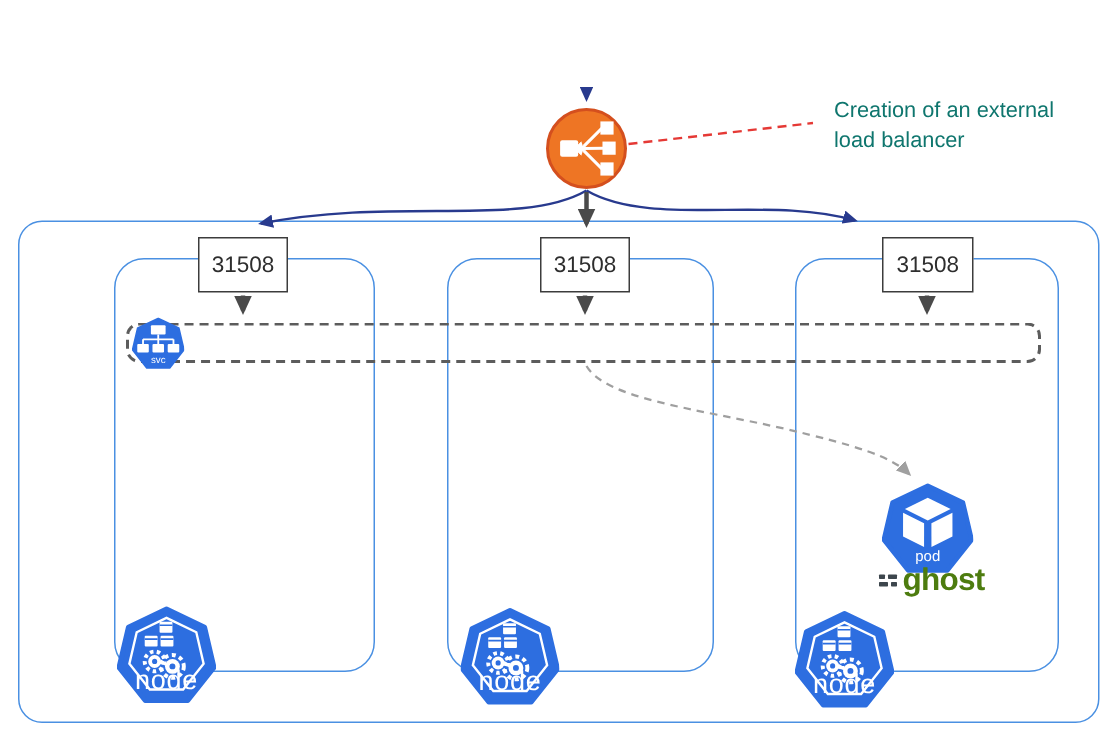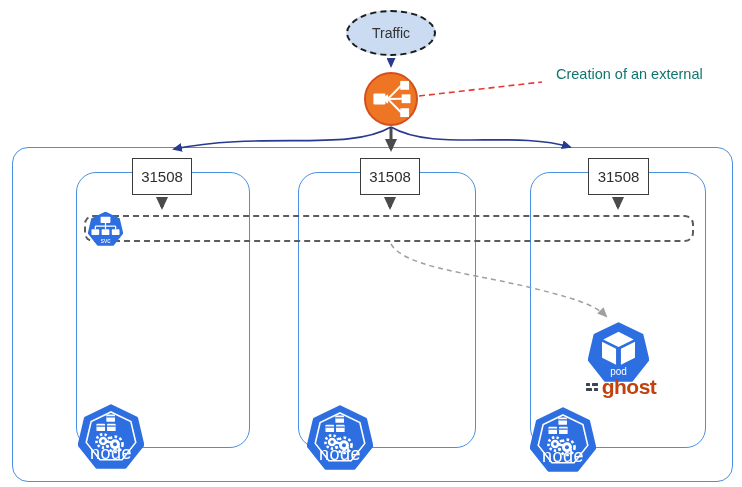--- a/index.html
+++ b/index.html
@@ -64,21 +64,21 @@
   
   .ghost-logo{
     position:absolute;left:576px;top:374px;width:90px;height:26px;z-index:6;
     display:flex;align-items:center;justify-content:center;gap:4px;
   }
   .ghost-mark{display:flex;flex-direction:column;gap:2px;}
   .ghost-mark .row{display:flex;gap:2px;}
   .ghost-mark .bar{height:3px;background:#3d464d;border-radius:.5px;}
   .ghost-mark .w4{width:4px;} .ghost-mark .w6{width:6px;}
   .ghost-word{
-    font-size:21px;font-weight:bold;color:#c2410c;letter-spacing:-0.5px;line-height:22px;
+    font-size:21px;font-weight:bold;color:#4d7c0f;letter-spacing:-0.5px;line-height:22px;
   }
   
   .overlay{position:absolute;left:0;top:0;width:742px;height:487px;z-index:3;pointer-events:none;}
   .defs-holder{position:absolute;width:0;height:0;overflow:hidden;}
 </style>
 </head>
 <body>
 
 <div class="canvas">
 
@@ -135,43 +135,41 @@
     <path d="M391,127 C348,152 265,131 174,149" stroke="#283a8e" stroke-width="1.6" fill="none" marker-end="url(#mnavy)"></path>
     <path d="M391,127 C434,152 512,130 570,147" stroke="#283a8e" stroke-width="1.6" fill="none" marker-end="url(#mnavy)"></path>
     <path d="M391,128 L391,149" stroke="#4a4a4a" stroke-width="3" fill="none" marker-end="url(#mgray)"></path>
     <path d="M162,197 L162,207" stroke="#4a4a4a" stroke-width="3" fill="none" marker-end="url(#mgray)"></path>
     <path d="M390,197 L390,207" stroke="#4a4a4a" stroke-width="3" fill="none" marker-end="url(#mgray)"></path>
     <path d="M618,197 L618,207" stroke="#4a4a4a" stroke-width="3" fill="none" marker-end="url(#mgray)"></path>
     <path d="M419,96 L542,82" stroke="#e53935" stroke-width="1.6" stroke-dasharray="6 4" fill="none"></path>
     <path d="M391,244 C404,266 462,272 524,286 C570,297 594,304 606,316" stroke="#9f9f9f" stroke-width="1.5" stroke-dasharray="5 4" fill="none" marker-end="url(#mlgray)"></path>
   </svg>
 
-  <div class="traffic-ellipse">
-    <span>Traffic</span>
-  </div>
 
   <div class="lb-circle">
     <svg viewBox="0 0 54 54">
       <defs>
         <marker id="lbw" markerWidth="7" markerHeight="7" refX="1" refY="3.5" orient="auto-start-reverse" markerUnits="userSpaceOnUse">
           <path d="M7,0 L0,3.5 L7,7 z" fill="#ffffff"></path>
         </marker>
       </defs>
       <rect x="8" y="21" width="13" height="12" rx="1.5" fill="#ffffff"></rect>
       <path d="M25,25.5 L38,12.5" stroke="#ffffff" stroke-width="2.2" marker-start="url(#lbw)"></path>
       <path d="M25,27 L39,26.8" stroke="#ffffff" stroke-width="2.2" marker-start="url(#lbw)"></path>
       <path d="M25,28.5 L38,41.5" stroke="#ffffff" stroke-width="2.2" marker-start="url(#lbw)"></path>
       <rect x="37" y="7.5" width="9.5" height="9.5" fill="#ffffff"></rect>
       <rect x="38.5" y="22" width="9.5" height="9.5" fill="#ffffff"></rect>
       <rect x="37" y="37" width="9.5" height="9.5" fill="#ffffff"></rect>
     </svg>
   </div>
 
   <div class="annotation">
     <div>Creation of an external</div>
+    <div>load balancer</div>
   </div>
 
   <div class="cluster"></div>
   <div class="node-rect n1"></div>
   <div class="node-rect n2"></div>
   <div class="node-rect n3"></div>
 
   <div class="svc-band"></div>
 
   <div class="port-box b1">31508</div>

